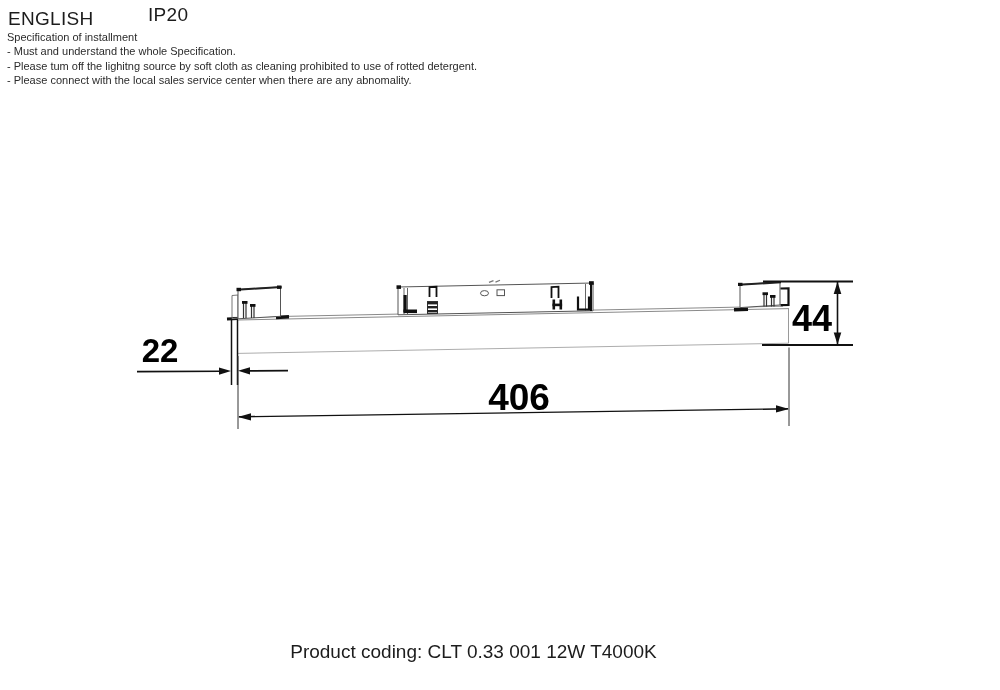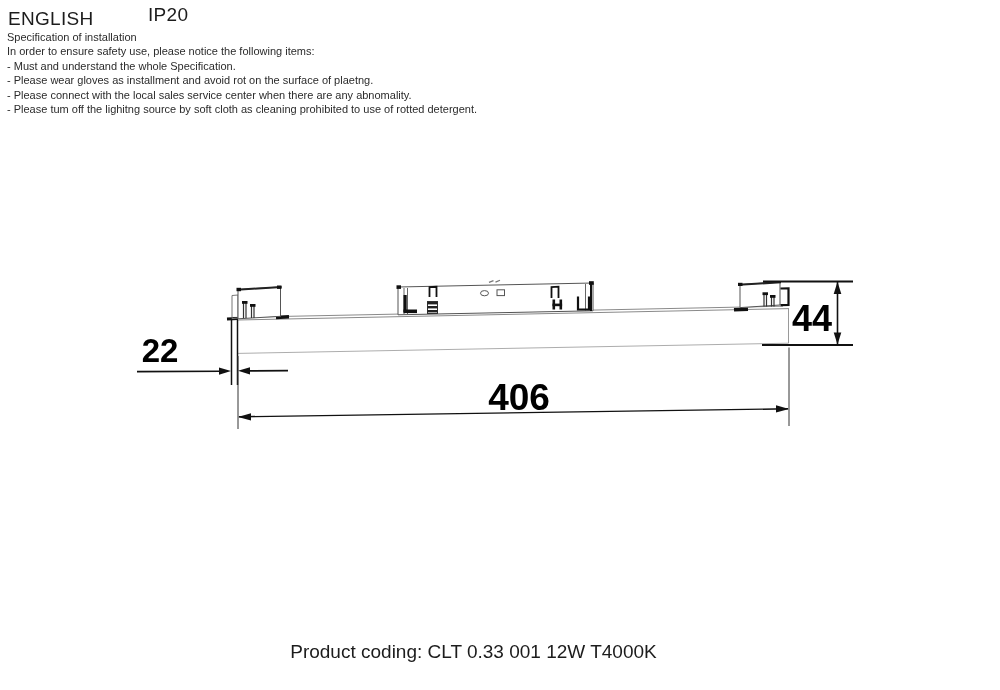--- a/index.html
+++ b/index.html
@@ -35,26 +35,24 @@
 </style>
 </head>
 <body>
 
 <div class="page">
 
   <div class="hdr-lang">ENGLISH</div>
   <div class="hdr-ip">IP20</div>
 
   <div class="notice">
-    <div>Specification of installation</div>
-    <div>In order to ensure safety use, please notice the following items:</div>
+    <div>Specification of installment</div>
     <div>- Must and understand the whole Specification.</div>
-    <div>- Please wear gloves as installment and avoid rot on the surface of plaetng.</div>
+    <div>- Please tum off the lighitng source by soft cloth as cleaning prohibited to use of rotted detergent.</div>
     <div>- Please connect with the local sales service center when there are any abnomality.</div>
-    <div>- Please tum off the lighitng source by soft cloth as cleaning prohibited to use of rotted detergent.</div>
   </div>
 
   <svg class="drawing-svg" width="1000" height="690" viewBox="0 0 1000 690">
 
     <g>
 
       <line x1="231" y1="317.5" x2="783" y2="306.2" stroke="#8a8a8a" stroke-width="1"></line>
 
       <line x1="237.5" y1="320" x2="789" y2="308.6" stroke="#8a8a8a" stroke-width="1"></line>
 

